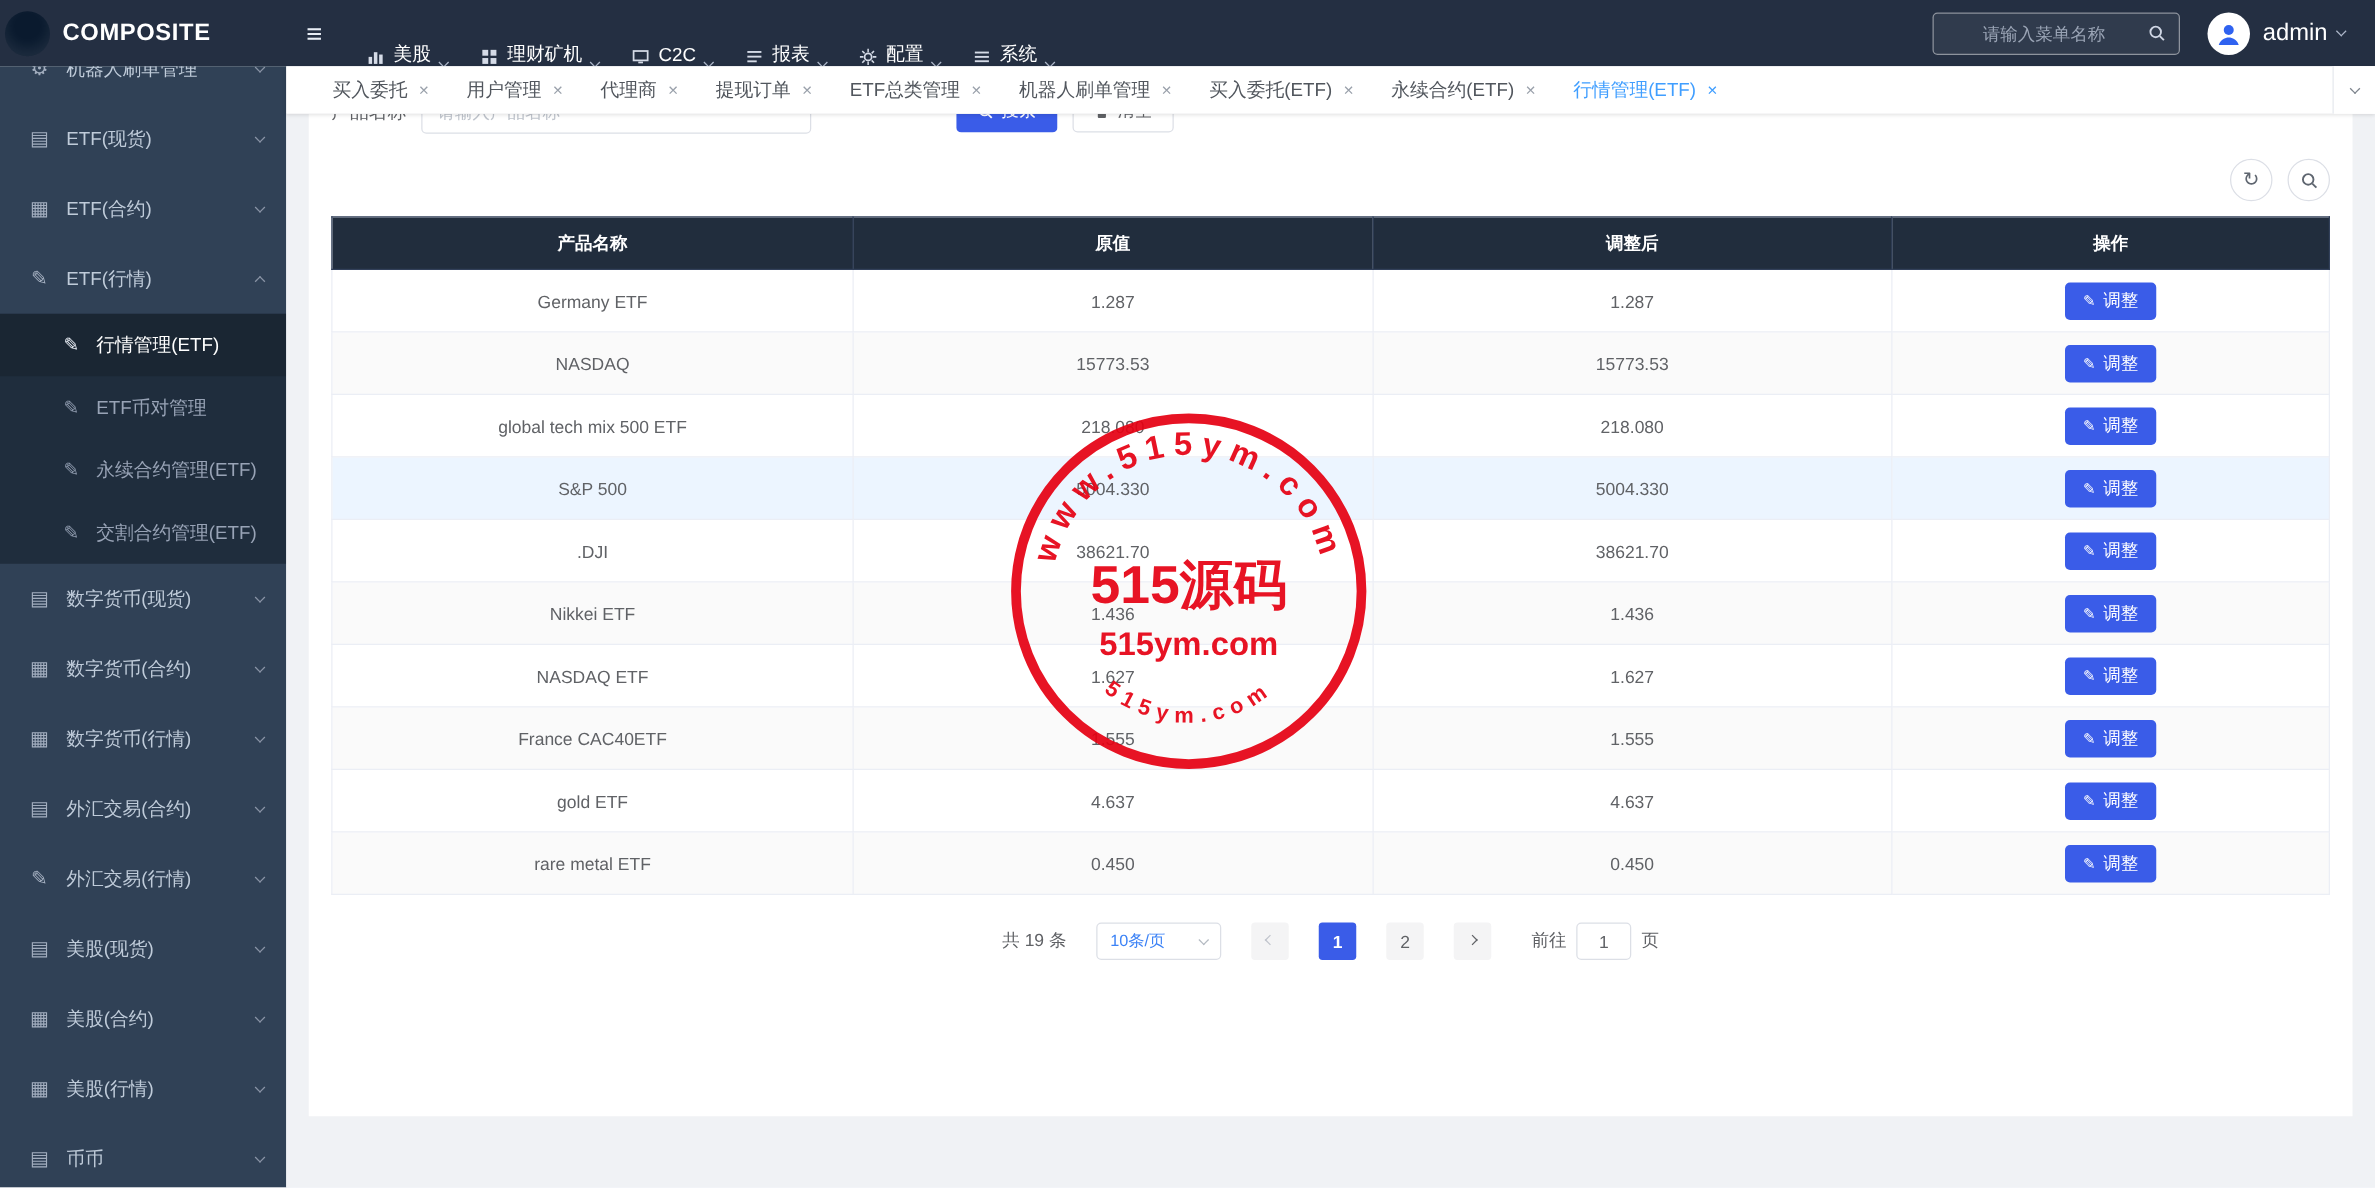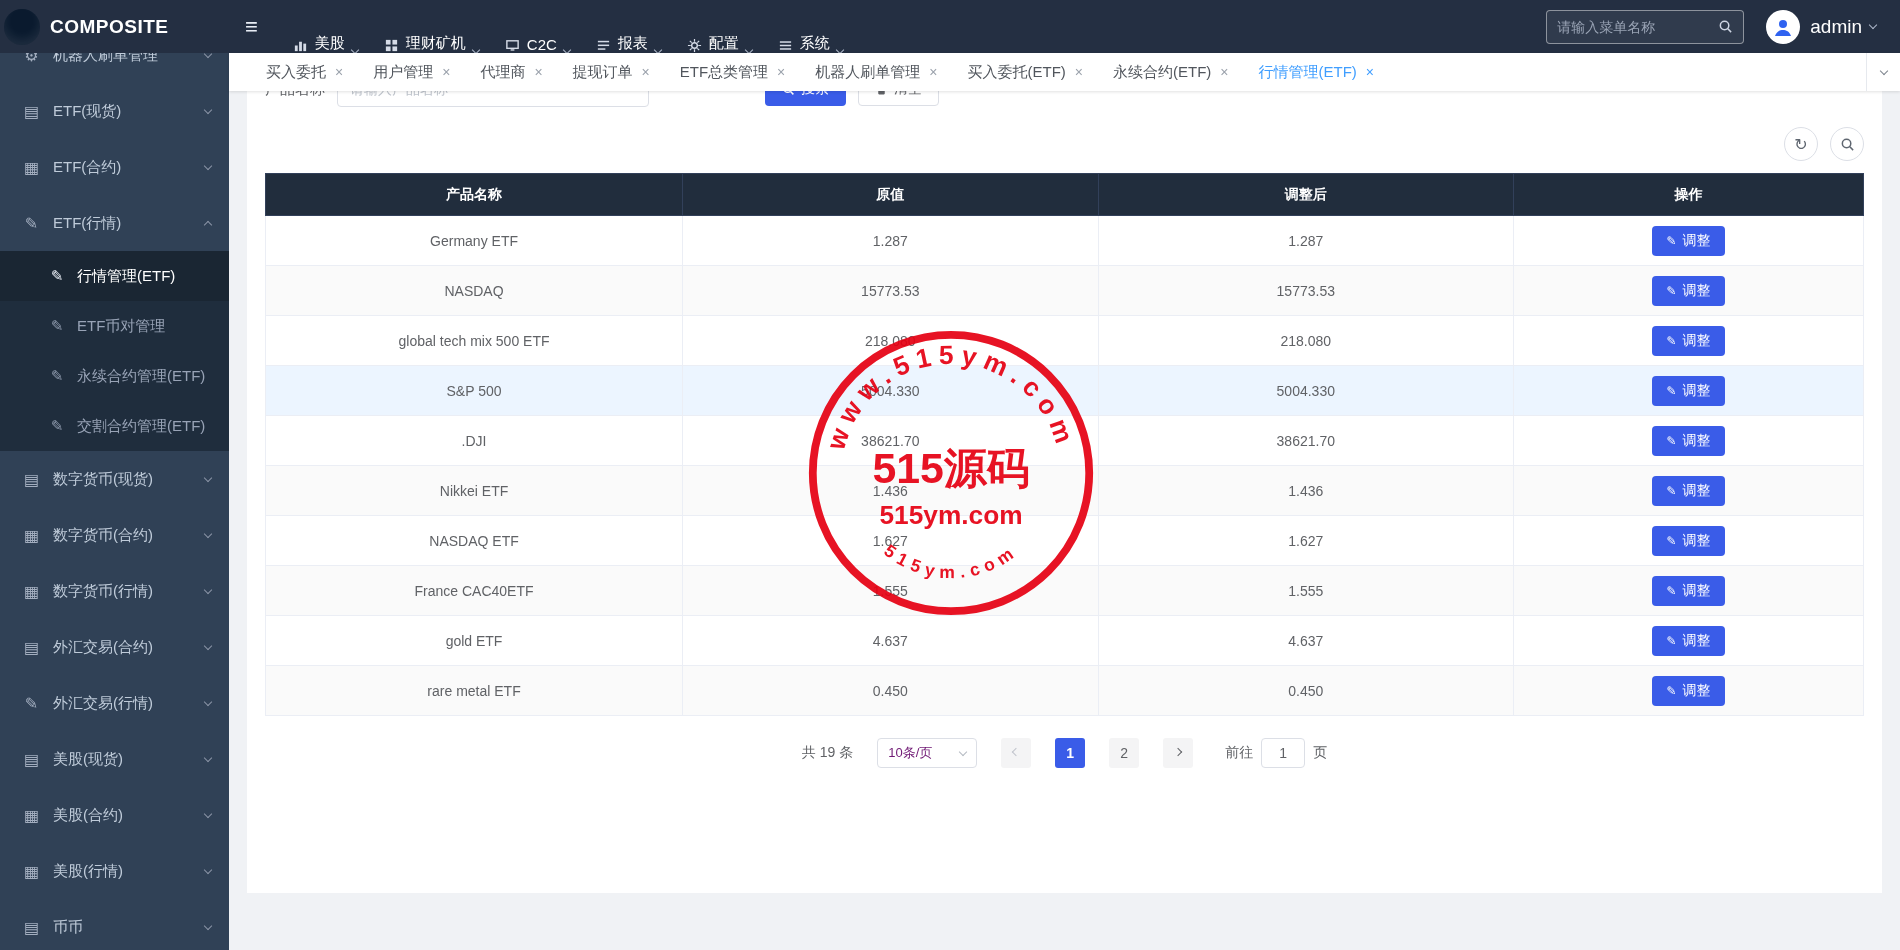--- a/index.html
+++ b/index.html
@@ -15,21 +15,21 @@
   .nav-menus { display:flex; margin-left:22px; }
   .nav-item { display:flex; align-items:flex-end; gap:7px; padding:0 13px; height:53px; font-size:15px; cursor:pointer; white-space:nowrap; }
   .nav-item svg { width:15px; height:15px; color:#d5dbe7; }
   .chev { display:inline-block; width:6px; height:6px; border-right:1.5px solid currentColor; border-bottom:1.5px solid currentColor; transform:rotate(45deg); margin-top:-3px; }
   .chev.up { transform:rotate(-135deg); margin-top:4px; }
   .chev.left { transform:rotate(135deg); }
   .chev.right { transform:rotate(-45deg); }
   .nav-caret { color:#aeb8ca; }
   .nav-spacer { flex:1; }
   .nav-search { width:198px; height:34px; border:1px solid rgba(255,255,255,.45); background:rgba(255,255,255,.06); border-radius:4px; display:flex; align-items:center; padding:0 10px; margin-right:22px; }
-  .nav-search input { flex:1; min-width:0; background:transparent; border:0; outline:none; color:#22c55e; font-size:14px; font-family:inherit; }
+  .nav-search input { flex:1; min-width:0; background:transparent; border:0; outline:none; color:#22c55e; font-size:14px; font-family:inherit;margin-left:29px; }
   .nav-search input::placeholder { color:#9aa4b5; }
   .nav-search svg { width:15px; height:15px; color:#cfd6e4; flex:0 0 auto; }
   .avatar { width:34px; height:34px; border-radius:50%; background:#fff; display:flex; align-items:center; justify-content:center; margin-right:10px; overflow:hidden; }
   .avatar svg { width:24px; height:24px; }
   .user-name { font-weight:400; font-size:19px; margin-right:8px; }
 
   
   .layout { display:flex; height:897px; }
   .sidebar { width:229px; flex:0 0 229px; background:#304156; color:#bfcbd9; overflow:hidden; }
   .menu { margin-top:-26px; }
@@ -74,21 +74,21 @@
 
   table { width:100%; border-collapse:collapse; table-layout:fixed; margin-top:12px; }
   thead th { background:#212d3d; color:#fff; height:42px; font-size:14px; font-weight:600; text-align:center; border:1px solid #32405a; }
   tbody td { height:50px; text-align:center; font-size:14px; color:#606266; border:1px solid #ebeef5; background:#fff; }
   tbody tr:nth-child(even) td { background:#fafafa; }
   tbody tr.highlight td { background:#ecf5ff; }
   .btn-adjust { background:#3a5ce8; color:#fff; height:30px; padding:0 14px; border-radius:4px; font-size:14px; display:inline-flex; align-items:center; gap:6px; border:0; cursor:pointer; font-family:inherit; }
   .btn-adjust .edit-glyph { font-size:12px; line-height:1; }
 
   .pagination { display:flex; align-items:center; justify-content:center; gap:24px; margin-top:22px; color:#606266; font-size:14px; }
-  .page-size { width:100px; height:30px; border:1px solid #dcdfe6; border-radius:4px; display:flex; align-items:center; justify-content:space-between; padding:0 10px; font-size:13px; color:#701a75; cursor:pointer; background:#fff; }
+  .page-size { width:100px; height:30px; border:1px solid #dcdfe6; border-radius:4px; display:flex; align-items:center; justify-content:space-between; padding:0 10px; font-size:13px; color:#3b82f6; cursor:pointer; background:#fff; }
   .page-size .chev { color:#b4bac2; }
   .pg-btn { min-width:30px; height:30px; background:#f4f4f5; border-radius:3px; display:flex; align-items:center; justify-content:center; color:#606266; cursor:pointer; font-size:14px; }
   .pg-btn.disabled { color:#c0c4cc; }
   .pg-num.active { background:#3a5ce8; color:#fff; font-weight:700; }
   .goto-wrap { display:flex; align-items:center; gap:8px; margin-left:8px; }
   .goto-input { width:44px; height:30px; border:1px solid #dcdfe6; border-radius:4px; text-align:center; font-size:14px; color:#606266; outline:none; font-family:inherit; }
 
   
   .stamp { position:absolute; left:805px; top:327px; width:292px; height:292px; z-index:60; pointer-events:none; opacity:.92; }
 </style>

